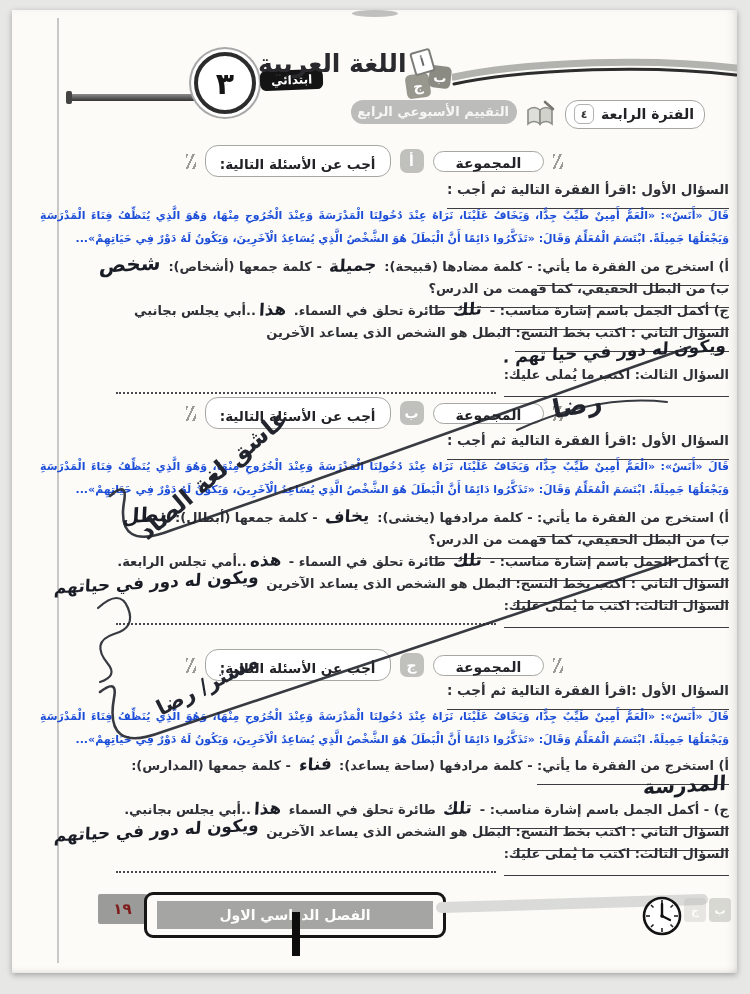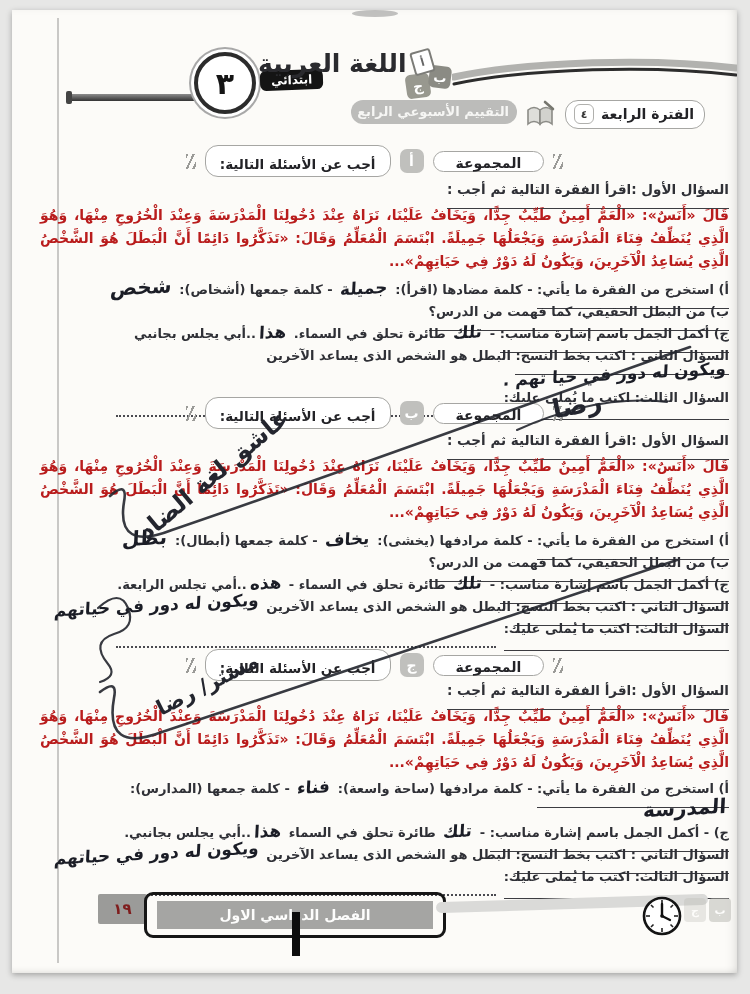--- a/index.html
+++ b/index.html
@@ -51,21 +51,21 @@
   .band .gp{font-size:14px;padding:3px 22px 0;}
   .band .ap{font-size:13.5px;padding:10px 14px 4px;}
   .letter-badge{display:inline-flex;align-items:center;justify-content:center;width:24px;height:24px;
     background:#c0c0bd;border-radius:7px;color:#fff;font-size:14px;font-weight:800;}
   .deco{width:10px;height:15px;background:repeating-linear-gradient(115deg,#9a9a97 0 2px,transparent 2px 6px);}
 
   
   .content{position:absolute;left:28px;right:8px;color:#2f3036;font-weight:700;font-size:13px;}
   .qh{font-size:13.5px;line-height:19px;}
   .u{border-bottom:1.6px solid #3c3c41;padding-bottom:11px;}
-  .para{margin:5px 0 5px;line-height:23px;font-size:14px;text-align:justify;color:#b91c1c;}
+  .para{margin:5px 0 5px;line-height:23px;font-size:11px;text-align:justify;color:#1d4ed8;}
   .line{line-height:20px;margin-top:2px;}
   .q3line{display:flex;align-items:flex-end;}
   .dots{flex:0 1 380px;border-bottom:2px dotted #4a4a50;margin:0 8px 3px 10px;height:14px;}
   .hw{font-weight:700;color:#1b1d26;display:inline-block;transform:rotate(-3deg) skewX(-6deg);
     font-size:1.3em;line-height:.9;padding:0 3px;}
   .hw.big{font-size:1.55em;}
 
   
   .note1{position:absolute;left:62px;top:352px;width:252px;text-align:left;
     transform:rotate(-40deg);transform-origin:top right;
@@ -132,21 +132,21 @@
     <span class="deco"></span>
     <span class="pill gp">المجموعة</span>
     <span class="letter-badge">أ</span>
     <span class="pill ap">أجب عن الأسئلة التالية:</span>
     <span class="deco"></span>
   </div>
   <div class="content" style="top:170px;">
     <div class="qh"><span class="u">السؤال الأول :اقرأ الفقرة التالية ثم أجب :</span></div>
     <p class="para">قَالَ «أَنَسٌ»: «الْعَمُّ أَمِينٌ طَيِّبٌ جِدًّا، وَيَخَافُ عَلَيْنَا، نَرَاهُ عِنْدَ دُخُولِنَا الْمَدْرَسَةَ وَعِنْدَ الْخُرُوجِ مِنْهَا، وَهُوَ الَّذِي يُنَظِّفُ فِنَاءَ الْمَدْرَسَةِ وَيَجْعَلُهَا جَمِيلَةً. ابْتَسَمَ الْمُعَلِّمُ وَقَالَ: «تَذَكَّرُوا دَائِمًا أَنَّ الْبَطَلَ هُوَ الشَّخْصُ الَّذِي يُسَاعِدُ الْآخَرِينَ، وَيَكُونُ لَهُ دَوْرٌ فِي حَيَاتِهِمْ»...</p>
     <div class="line">
-      <span class="u">أ) استخرج من الفقرة ما يأتي:</span><span> - كلمة مضادها (اقرأ): </span><span class="hw">جميلة</span><span> - كلمة جمعها (أشخاص): </span><span class="hw big">شخص</span>
+      <span class="u">أ) استخرج من الفقرة ما يأتي:</span><span> - كلمة مضادها (قبيحة): </span><span class="hw">جميلة</span><span> - كلمة جمعها (أشخاص): </span><span class="hw big">شخص</span>
     </div>
     <div class="line"><span class="u">ب) من البطل الحقيقي، كما فهمت من الدرس؟</span></div>
     <div class="line">
       <span class="u">ج) أكمل الجمل باسم إشارة مناسب:</span><span> - </span><span class="hw">تلك</span><span> طائرة تحلق في السماء. </span><span class="hw">هذا</span><span>..أبي يجلس بجانبي</span>
     </div>
     <div class="line">
       <span class="u">السؤال الثاني : اكتب بخط النسخ:</span><span> البطل هو الشخص الذى يساعد الآخرين </span><span class="hw">ويكون له دور في حيا تهم .</span>
     </div>
     <div class="line q3line">
       <span class="u">السؤال الثالث: اكتب ما يُملى عليك:</span>
@@ -184,21 +184,21 @@
     <span class="deco"></span>
     <span class="pill gp">المجموعة</span>
     <span class="letter-badge">ج</span>
     <span class="pill ap">أجب عن الأسئلة التالية:</span>
     <span class="deco"></span>
   </div>
   <div class="content" style="top:671px;">
     <div class="qh"><span class="u">السؤال الأول :اقرأ الفقرة التالية ثم أجب :</span></div>
     <p class="para">قَالَ «أَنَسٌ»: «الْعَمُّ أَمِينٌ طَيِّبٌ جِدًّا، وَيَخَافُ عَلَيْنَا، نَرَاهُ عِنْدَ دُخُولِنَا الْمَدْرَسَةَ وَعِنْدَ الْخُرُوجِ مِنْهَا، وَهُوَ الَّذِي يُنَظِّفُ فِنَاءَ الْمَدْرَسَةِ وَيَجْعَلُهَا جَمِيلَةً. ابْتَسَمَ الْمُعَلِّمُ وَقَالَ: «تَذَكَّرُوا دَائِمًا أَنَّ الْبَطَلَ هُوَ الشَّخْصُ الَّذِي يُسَاعِدُ الْآخَرِينَ، وَيَكُونُ لَهُ دَوْرٌ فِي حَيَاتِهِمْ»...</p>
     <div class="line">
-      <span class="u">أ) استخرج من الفقرة ما يأتي:</span><span> - كلمة مرادفها (ساحة واسعة): </span><span class="hw">فناء</span><span> - كلمة جمعها (المدارس): </span><span class="hw big">المدرسة</span>
+      <span class="u">أ) استخرج من الفقرة ما يأتي:</span><span> - كلمة مرادفها (ساحة يساعد): </span><span class="hw">فناء</span><span> - كلمة جمعها (المدارس): </span><span class="hw big">المدرسة</span>
     </div>
     <div class="line">
       <span class="u">ج) - أكمل الجمل باسم إشارة مناسب:</span><span> - </span><span class="hw">تلك</span><span> طائرة تحلق في السماء </span><span class="hw">هذا</span><span>..أبي يجلس بجانبي.</span>
     </div>
     <div class="line">
       <span class="u">السؤال الثاني : اكتب بخط النسخ:</span><span> البطل هو الشخص الذى يساعد الآخرين </span><span class="hw">ويكون له دور في حياتهم</span>
     </div>
     <div class="line q3line">
       <span class="u">السؤال الثالث: اكتب ما يُملى عليك:</span>
         <span class="dots"></span>

